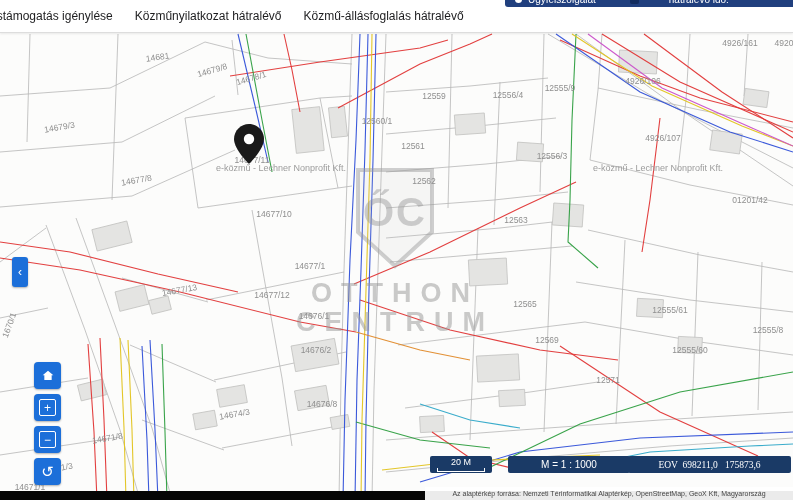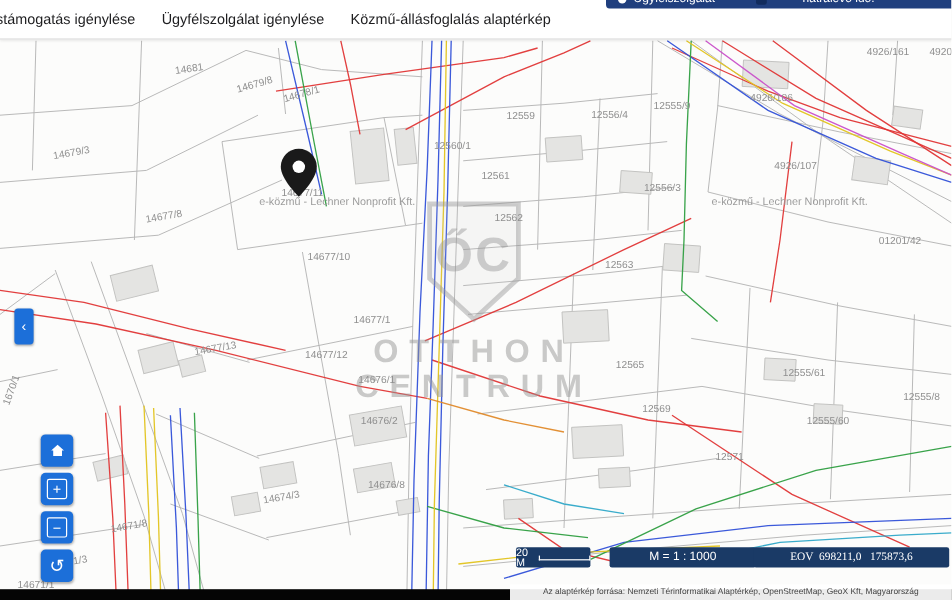--- a/index.html
+++ b/index.html
@@ -37,21 +37,21 @@
   .map-controls{position:absolute;left:34px;top:362px;display:flex;flex-direction:column;gap:5px;z-index:15;}
   .mbtn{width:27px;height:27px;background:#1c6fd9;border:none;border-radius:4px;color:#fff;
         display:flex;align-items:center;justify-content:center;font-size:15px;cursor:pointer;
         box-shadow:0 1px 2px rgba(0,0,0,.3);padding:0;font-family:"Liberation Sans",sans-serif;}
   .boxglyph{width:15px;height:15px;border:1.6px solid #fff;border-radius:2px;display:flex;
             align-items:center;justify-content:center;font-size:12px;line-height:1;}
 
   
   .status{position:absolute;height:17px;background:#1a3a66;color:#fff;font-size:10px;
           display:flex;align-items:center;justify-content:center;z-index:15;border-radius:2px;}
-  .scale-box{left:430px;top:456px;width:62px;flex-direction:row;gap:1px;}
+  .scale-box{left:430px;top:456px;width:62px;flex-direction:column;gap:1px;}
   .scale-box span{font-size:9px;line-height:1;}
   .scale-line{width:46px;height:3px;border:1px solid #fff;border-top:none;}
   .ratio-box{left:508px;top:456px;width:122px;}
   .eov-box{left:628px;top:456px;width:163px;white-space:pre;font-size:9.5px;font-family:Liberation Serif, serif;}
   .attribution{position:absolute;left:425px;right:0;bottom:0;height:13px;background:rgba(255,255,255,.92);
                color:#444;font-size:7px;display:flex;align-items:center;justify-content:center;z-index:14;}
   .bottom-black{position:absolute;left:0;bottom:0;width:100%;height:9px;background:#050505;z-index:12;}
 </style>
 </head>
 <body>
@@ -233,22 +233,22 @@
 
     <g>
       <path d="M249 124c-8.3 0-15 6.7-15 15 0 10.5 15 25 15 25s15-14.5 15-25c0-8.3-6.7-15-15-15z" fill="#1a1a1a"></path>
       <circle cx="249" cy="139" r="5.2" fill="#fff"></circle>
     </g>
   </svg>
 
   <header class="topbar">
     <nav class="nav">
       <span class="nav-item">éstámogatás igénylése</span>
-      <span class="nav-item">Ügyfélszolgálat igénylése</span>
-      <span class="nav-item">Közmű-állásfoglalás alaptérkép</span>
+      <span class="nav-item">Közműnyilatkozat hátralévő</span>
+      <span class="nav-item">Közmű-állásfoglalás hátralévő</span>
     </nav>
     <div class="topstrip">
       <div class="strip-inner">
         <span class="dot-icon"></span>
         <span>Ügyfélszolgálat</span>
         <span class="sq-icon"></span>
         <span class="strip-session">hátralévő idő:</span>
       </div>
     </div>
   </header>

